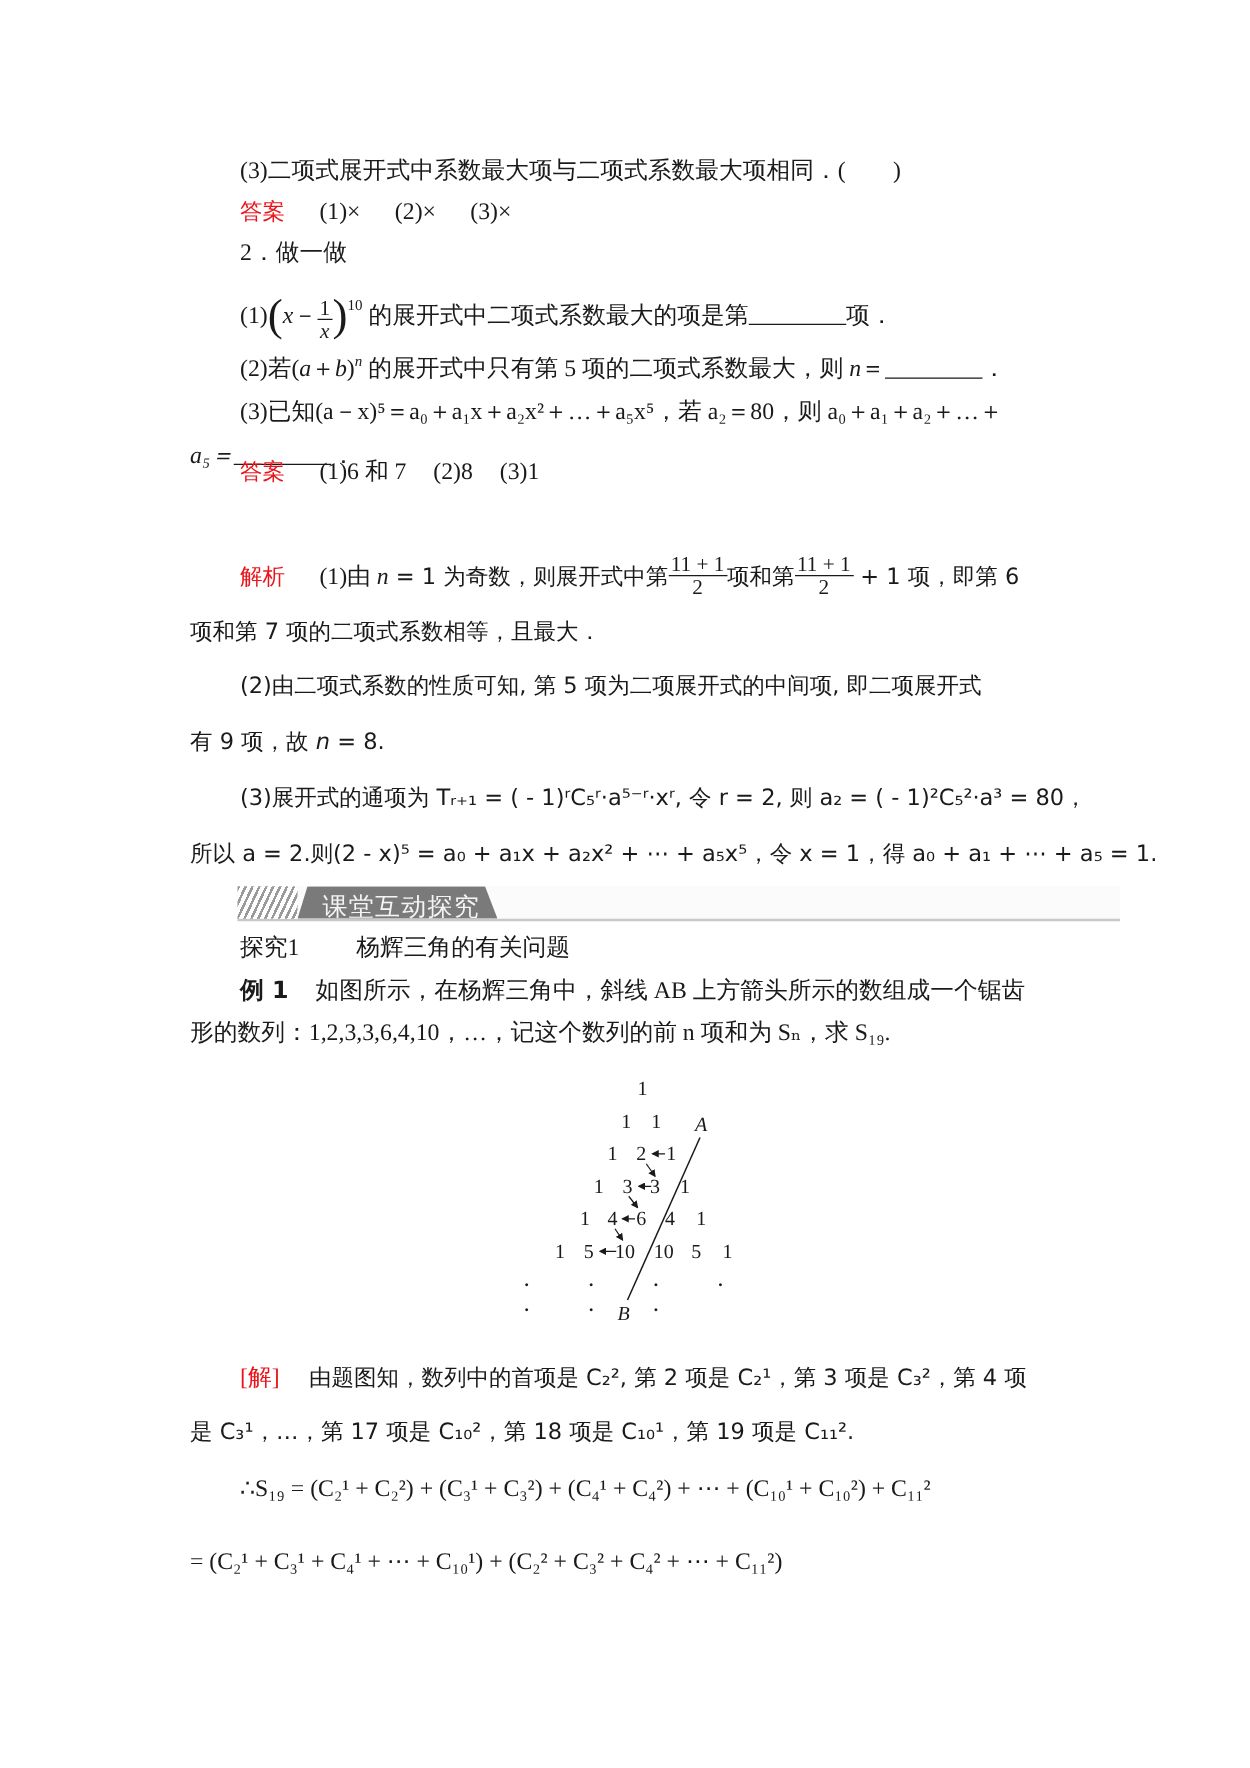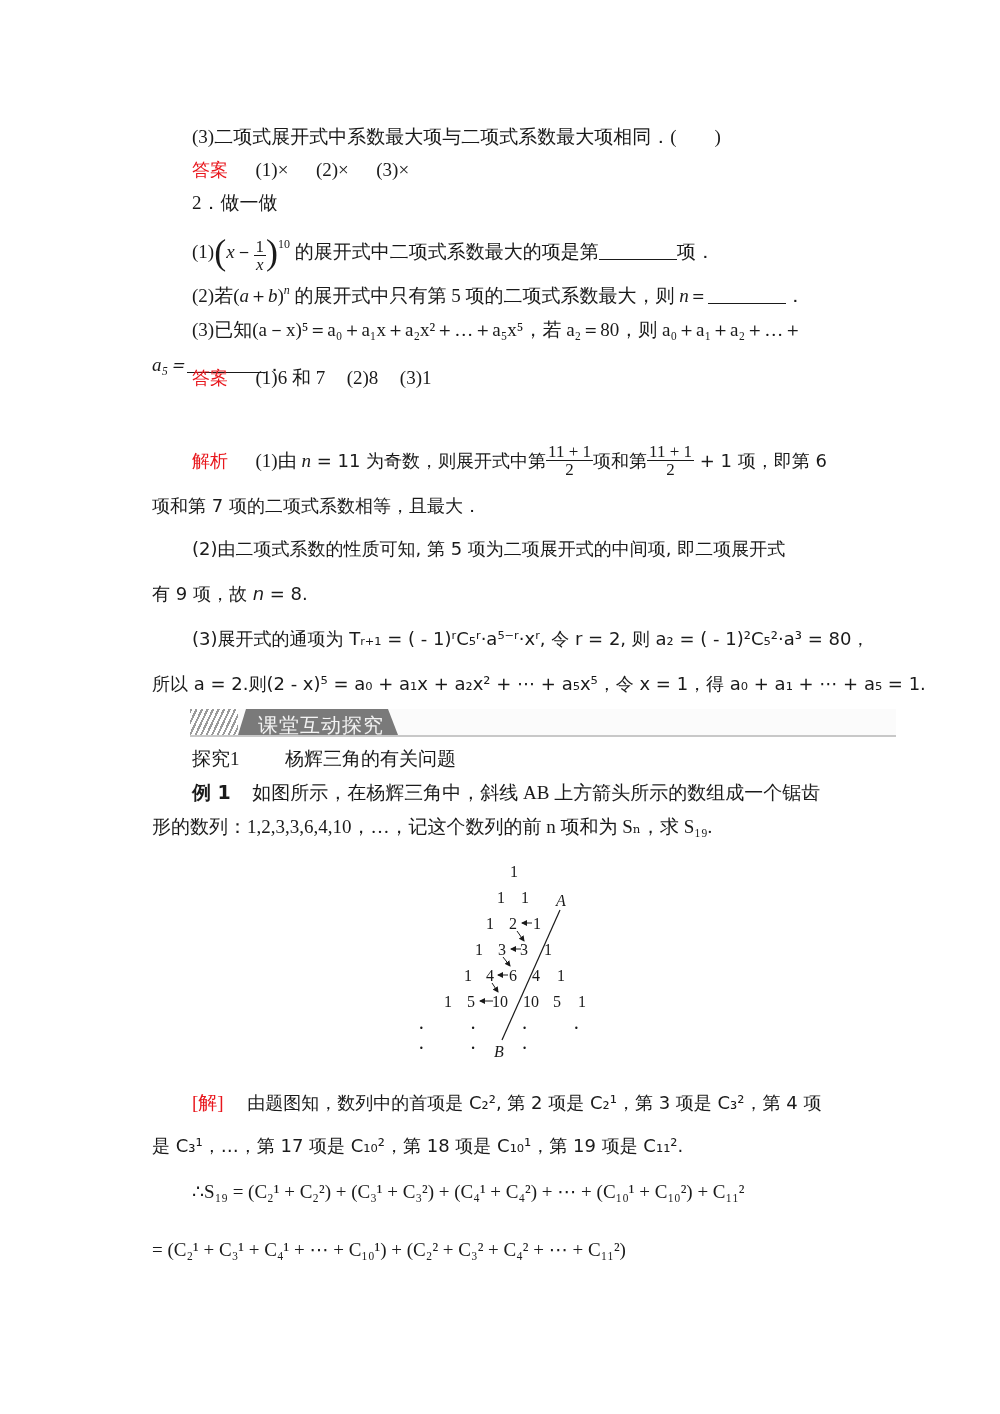--- a/index.html
+++ b/index.html
@@ -75,21 +75,21 @@
   <span>(1)6 和 7</span>
   <span style="display:inline-block;width:12px"></span>
   <span>(2)8</span>
   <span style="display:inline-block;width:12px"></span>
   <span>(3)1</span>
 </div>
 
 <div class="line" style="left:192px; top:443px;">
   <span class="red">解析</span>
   <span style="display:inline-block;width:18px"></span>
-  <span>(1)由 </span><i>n</i><span class="sans"> = 11 为奇数，则展开式中第</span><span class="frac small" style="vertical-align:-8px;"><span class="num">11 + 1</span><span class="den">2</span></span><span class="sans">项和第</span><span class="frac small" style="vertical-align:-8px;"><span class="num">11 + 1</span><span class="den">2</span></span><span class="sans"> + 1 项，即第 6</span>
+  <span>(1)由 </span><i>n</i><span class="sans"> = 1 为奇数，则展开式中第</span><span class="frac small" style="vertical-align:-8px;"><span class="num">11 + 1</span><span class="den">2</span></span><span class="sans">项和第</span><span class="frac small" style="vertical-align:-8px;"><span class="num">11 + 1</span><span class="den">2</span></span><span class="sans"> + 1 项，即第 6</span>
 </div>
 <div class="line sans" style="left:152px; top:497px;">
   <span>项和第 7 项的二项式系数相等，且最大．</span>
 </div>
 <div class="line sans" style="left:192px; top:540px;">
   <span>(2)由二项式系数的性质可知, 第 5 项为二项展开式的中间项, 即二项展开式</span>
 </div>
 <div class="line sans" style="left:152px; top:585px;">
   <span>有 9 项，故 </span><i>n</i><span> = 8.</span>
 </div>

